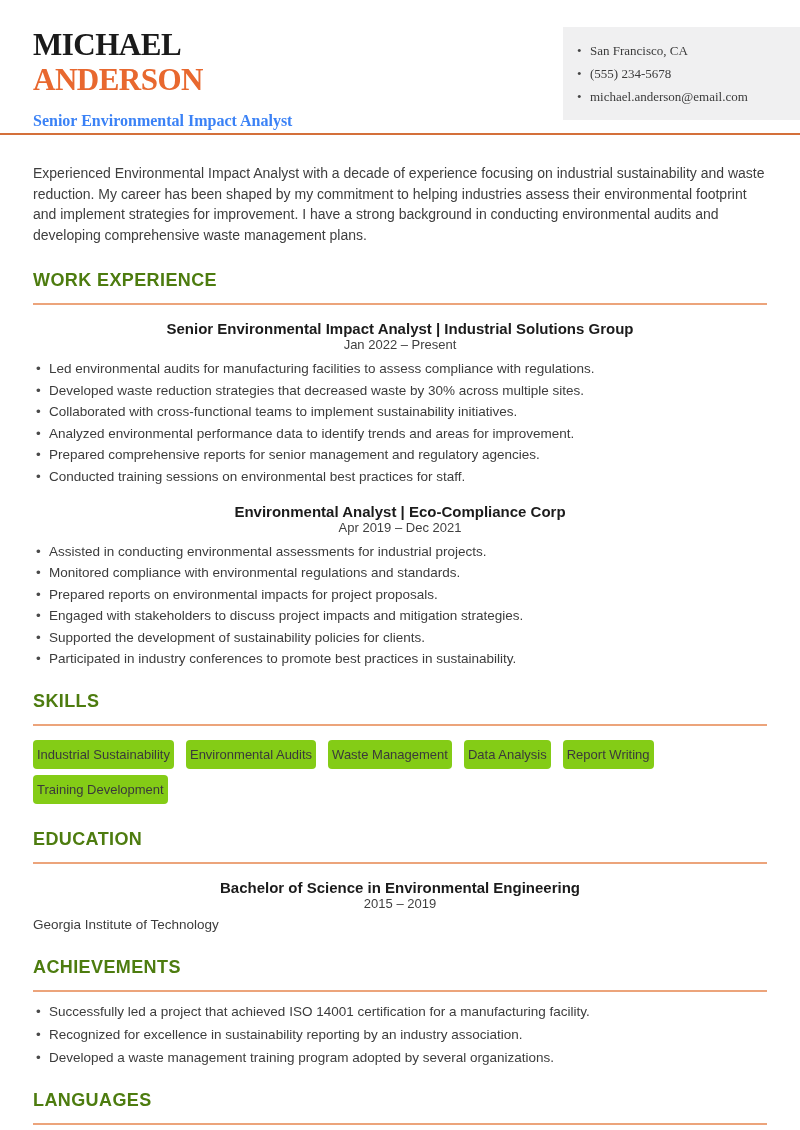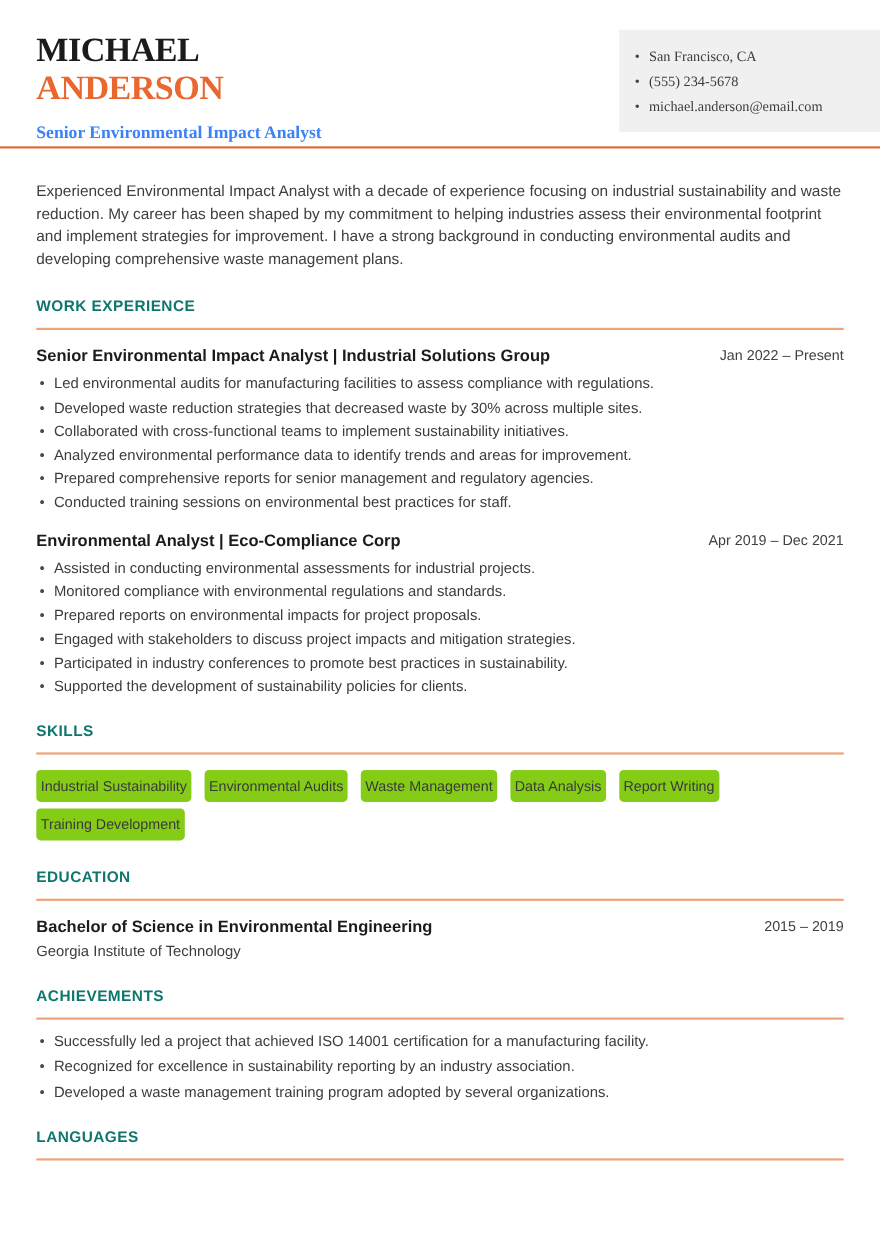--- a/index.html
+++ b/index.html
@@ -63,33 +63,34 @@
 
   .summary {
     margin-top: 28px;
     font-size: 14px;
     line-height: 20.5px;
     color: #3e3e3e;
   }
 
   .section { margin-top: 25px; }
   .section-heading {
-    font-size: 14px;
+    font-size: 18px;
     font-weight: 700;
     letter-spacing: 0.4px;
-    color: #0f766e;
+    color: #4d7c0f;
     padding-bottom: 12px;
     border-bottom: 2px solid #ECA47B;
   }
 
   .entry-header {
     margin-top: 15px;
     display: flex;
     justify-content: space-between;
-    align-items: flex-start;
+    align-items: center;
+    flex-direction: column;
   }
   .entry-title {
     font-size: 15px;
     font-weight: 700;
     color: #1b1b1b;
   }
   .entry-date {
     font-size: 13px;
     color: #3f3f3f;
     white-space: nowrap;
@@ -181,22 +182,22 @@
     <div class="job">
       <div class="entry-header">
         <span class="entry-title">Environmental Analyst | Eco-Compliance Corp</span>
         <span class="entry-date">Apr 2019 – Dec 2021</span>
       </div>
       <ul class="bullets">
         <li>Assisted in conducting environmental assessments for industrial projects.</li>
         <li>Monitored compliance with environmental regulations and standards.</li>
         <li>Prepared reports on environmental impacts for project proposals.</li>
         <li>Engaged with stakeholders to discuss project impacts and mitigation strategies.</li>
+        <li>Supported the development of sustainability policies for clients.</li>
         <li>Participated in industry conferences to promote best practices in sustainability.</li>
-        <li>Supported the development of sustainability policies for clients.</li>
       </ul>
     </div>
   </div>
 
   <div class="section">
     <h2 class="section-heading">SKILLS</h2>
     <div class="tags">
       <span class="tag">Industrial Sustainability</span>
       <span class="tag">Environmental Audits</span>
       <span class="tag">Waste Management</span>

